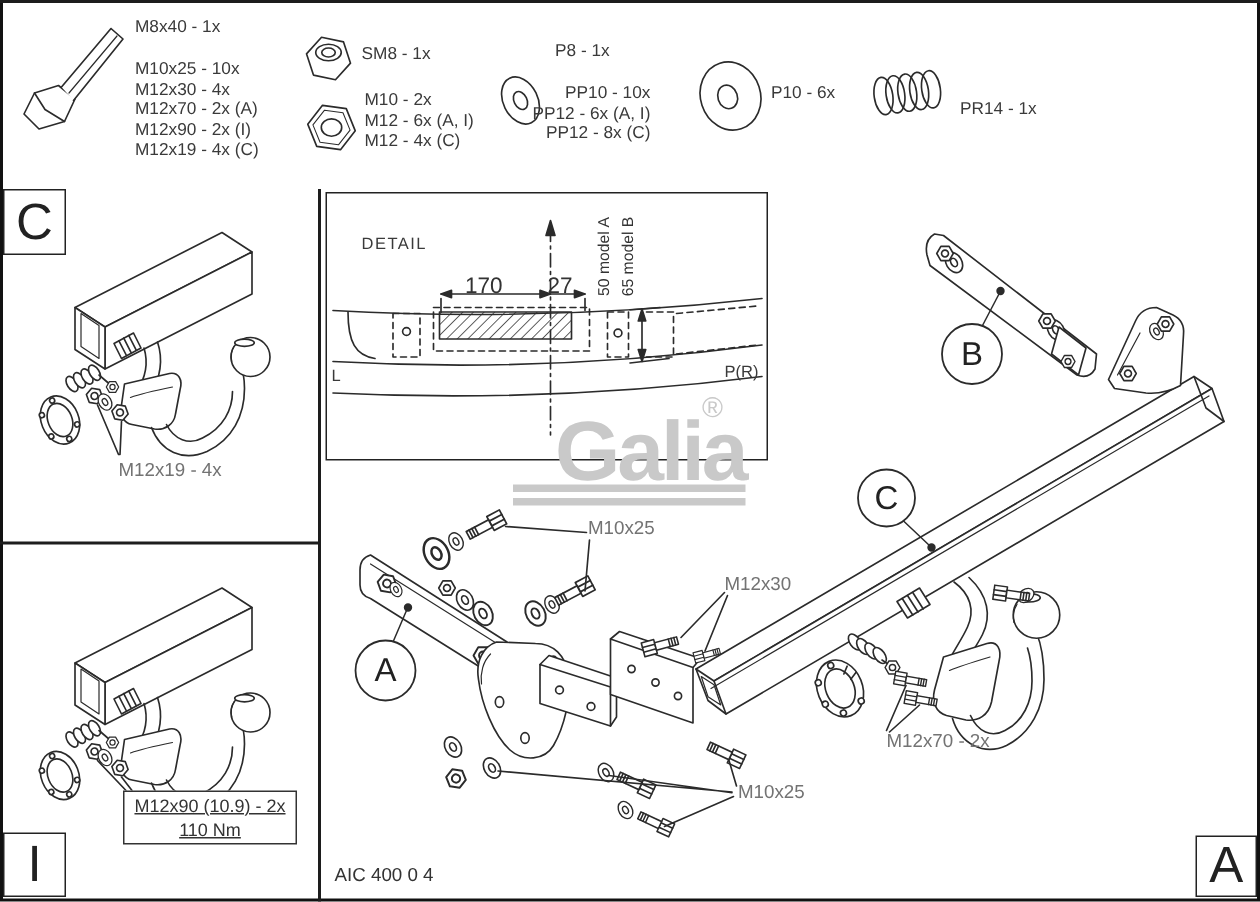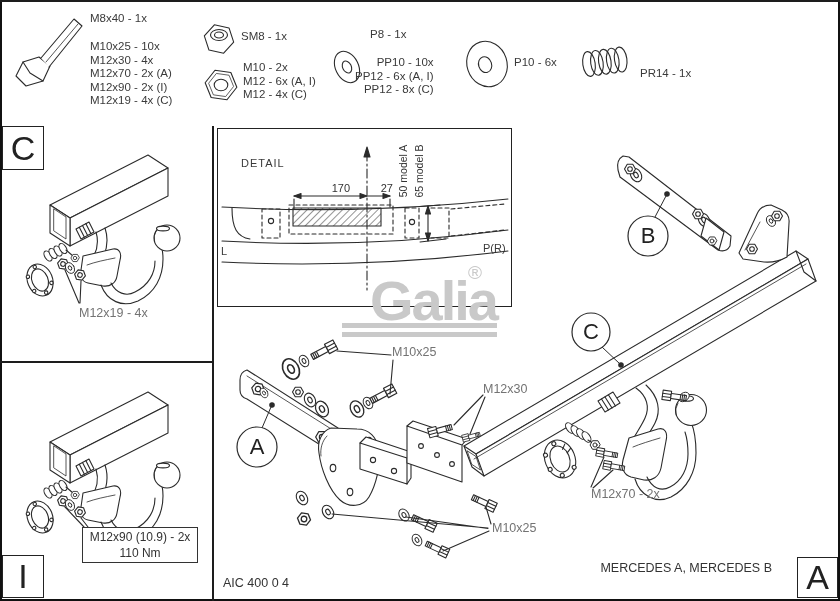--- a/index.html
+++ b/index.html
@@ -7,22 +7,22 @@
   .abs{position:absolute;}
   .outer{left:0;top:0;width:836px;height:597px;border:2px solid #111;}
   .hline,.vline{background:#1d1d1d;}
   .box{border:1.6px solid #222;background:#fff;box-sizing:border-box;}
   .letterbox{display:flex;align-items:center;justify-content:center;font-size:34px;font-weight:400;color:#222;}
   .lbl{font-size:12.5px;color:#737373;white-space:nowrap;}
   .small{font-size:11px;color:#3a3a3a;white-space:nowrap;}
   .plist{font-size:11.5px;color:#3a3a3a;line-height:13.5px;white-space:nowrap;}
   .balloon-letter{width:40px;text-align:center;font-size:22px;color:#222;}
   .rot{transform:rotate(-90deg);transform-origin:center center;font-size:10.5px;color:#333;text-align:center;white-space:nowrap;}
-  .dimnum{font-size:11px;color:#333;text-align:right;}
-  .calloutbox{border:1.6px solid #333;background:#fff;text-align:center;font-size:12px;line-height:15.5px;color:#333;padding-top:2px;box-sizing:border-box;}
+  .dimnum{font-size:15px;color:#333;text-align:left;}
+  .calloutbox{border:1.6px solid #333;background:#fff;text-align:center;font-size:12px;line-height:15.5px;color:#333;padding-top:2px;box-sizing:border-box;text-decoration:underline;}
   .footer{font-size:12.5px;color:#333;white-space:nowrap;}
   .logo-word{font-size:56px;font-weight:700;color:#c9c9c9;letter-spacing:-2px;line-height:50px;}
   .logo-reg{font-size:19px;color:#c9c9c9;}
   .logo-bar{background:#c9c9c9;}
   svg{position:absolute;left:0;top:0;}
 </style>
 </head>
 <body>
 
 <svg width="840" height="601" viewBox="0 0 840 601">
@@ -340,14 +340,13 @@
 <div class="abs lbl" style="left:591px;top:487px;">M12x70 - 2x</div>
 <div class="abs lbl" style="left:492px;top:521px;">M10x25</div>
 <div class="abs lbl" style="left:79px;top:306px;">M12x19 - 4x</div>
 <div class="abs calloutbox" style="left:82px;top:527px;width:116px;height:36px;">
   <div>M12x90 (10.9) - 2x</div>
   <div>110 Nm</div>
 </div>
 
 <div class="abs footer" style="left:223px;top:576px;">AIC 400 0 4</div>
 <div class="abs footer" style="left:577px;top:561px;width:195px;text-align:right;line-height:15.5px;">
-  <div>MERCEDES A, MERCEDES B</div>
 </div>
 
 </body></html>

